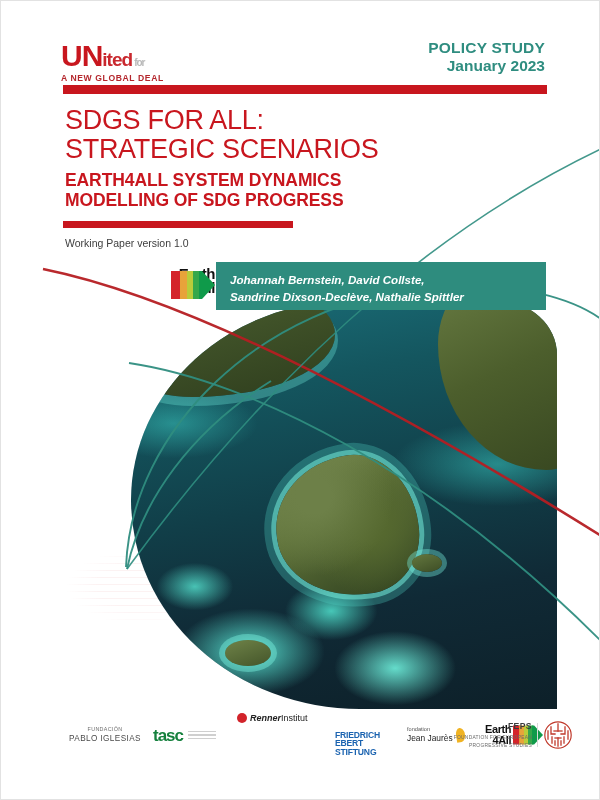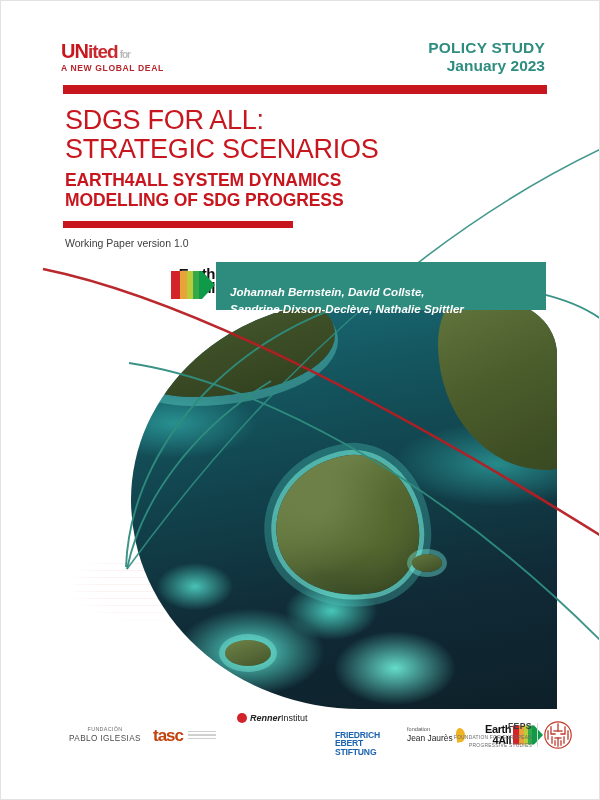--- a/index.html
+++ b/index.html
@@ -88,21 +88,21 @@
 
   
   .arcs{position:absolute;left:0;top:0;width:600px;height:800px;pointer-events:none;}
 
   
   .united-logo{position:absolute;left:60px;top:40px;width:150px;height:42px;}
   .united-word{
     font-weight:bold;letter-spacing:-1px;line-height:1;
     color:#c8161e;
   }
-  .un-big{font-size:20px;}
+  .un-big{font-size:30px;}
   .un-small{font-size:19px;color:#c9282e;}
   .un-for{font-size:10px;color:#b9b9b9;margin-left:2px;}
   .united-tag{
     margin-top:2px;font-size:8.6px;font-weight:bold;letter-spacing:.6px;
     color:#b4262c;
   }
   .globe{
     position:absolute;left:78px;top:34px;width:46px;height:46px;border-radius:50%;
     border:1px solid #dcdcdc;opacity:.75;
     background:
@@ -141,38 +141,38 @@
   .wp{
     position:absolute;left:64px;top:236px;
     font-size:10.5px;color:#3d3d3d;
   }
 
   
   .author-banner{
     position:absolute;left:215px;top:261px;width:330px;height:48px;
     background:#2e8c7e;color:#ffffff;
     font-style:italic;font-weight:bold;font-size:11.6px;line-height:1.45;
-    padding:22px 0 0 14px;box-sizing:border-box;
+    padding:10px 0 0 14px;box-sizing:border-box;
   }
 
   
   .e4a{position:absolute;left:122px;top:266px;width:92px;height:40px;}
   .e4a-text{font-weight:bold;color:#111;line-height:.96;font-size:15px;letter-spacing:-.4px;text-align:right;}
   .e4a-text .l2{font-size:15px;}
   .e4a-arrow{position:absolute;left:48px;top:2px;width:44px;height:32px;}
 
   
   .footer{
     position:absolute;left:0;top:712px;width:600px;height:50px;
   }
   .flogo{position:absolute;top:0;height:44px;display:flex;align-items:center;}
   .fp-text{font-size:5.4px;color:#6d6d6d;letter-spacing:.3px;text-align:center;line-height:1.5;}
   .fp-text .big{font-size:8.2px;color:#4a4a4a;letter-spacing:.4px;}
 
-  .tasc-word{font-size:17px;font-weight:bold;color:#c2410c;letter-spacing:-1px;line-height:1;}
+  .tasc-word{font-size:17px;font-weight:bold;color:#15803d;letter-spacing:-1px;line-height:1;}
   .tasc-lines{width:28px;}
   .tasc-lines i{display:block;height:1.2px;background:#cfcfcf;margin:2.4px 0;}
 
   .renner{display:flex;align-items:flex-start;gap:3px;}
   .renner-dot{width:10px;height:10px;border-radius:50%;background:#d2232a;}
   .renner-txt{font-size:9px;color:#222;}
   .renner-txt b{font-style:italic;}
 
   .fes{font-size:8.6px;font-weight:bold;color:#1b63b0;line-height:1.02;letter-spacing:-.2px;}
 

